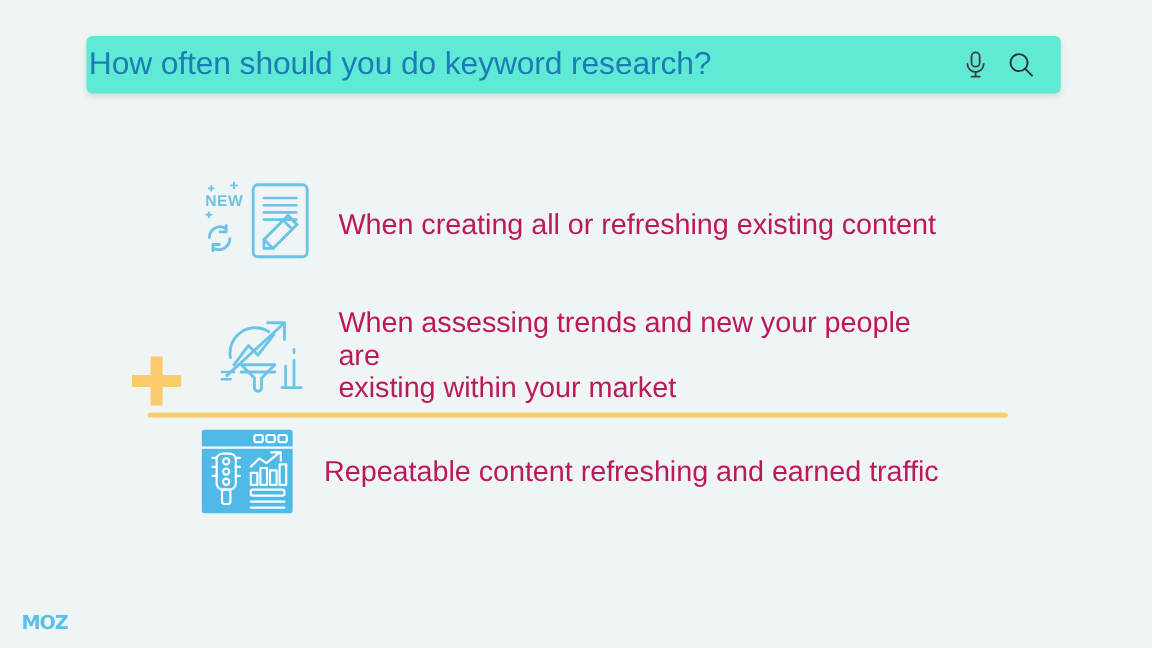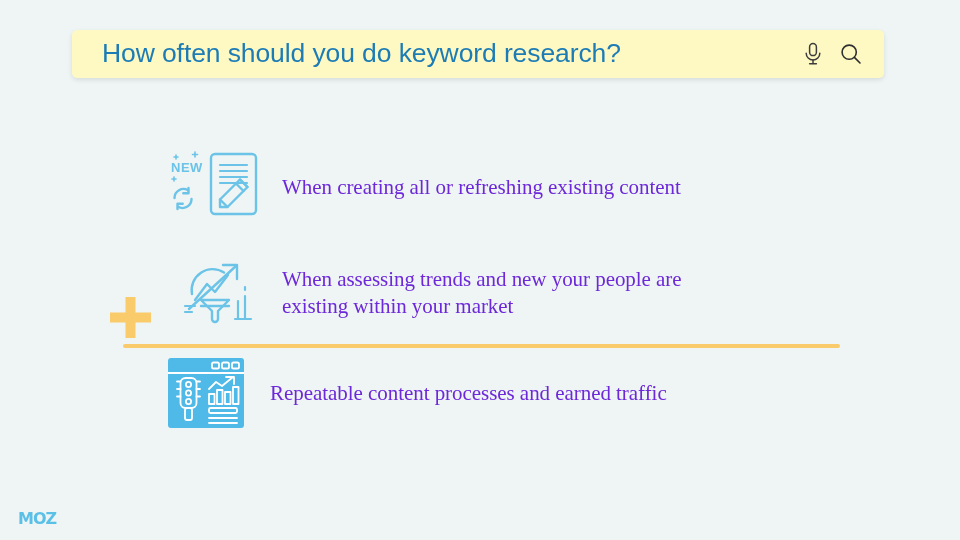--- a/index.html
+++ b/index.html
@@ -15,27 +15,27 @@
     position: relative;
   }
 
   
   #search-bar {
     position: absolute;
     left: 72px;
     top: 30px;
     width: 812px;
     height: 48px;
-    background: #fef9c3;
+    background: #5eead4;
     border-radius: 5px;
     box-shadow: 0 2px 5px rgba(0,0,0,0.10);
     display: flex;
     align-items: center;
     box-sizing: border-box;
-    padding: 0 18px 0 30px;
+    padding: 0 18px 0 2px;
   }
   #search-query {
     flex: 1 1 auto;
     color: #1d7cb5;
     font-size: 26.5px;
     font-weight: 400;
     letter-spacing: -0.1px;
     white-space: nowrap;
     line-height: 1;
     padding-bottom: 2px;
@@ -57,25 +57,24 @@
     display: flex;
     align-items: center;
   }
   .row-icon {
     flex: 0 0 auto;
     display: flex;
     align-items: center;
     justify-content: center;
   }
   .row-text {
-    color: #6d28d9;
-    font-size: 21px;
+    color: #be185d;
+    font-size: 24px;
     line-height: 27px;
     letter-spacing: -0.05px;
-    font-family: Liberation Serif, serif;
   }
 
   #row-1 { left: 168px; top: 150px; align-items: center; }
   #row-1 .row-icon { width: 94px; height: 74px; }
   #row-1 .row-text { margin-left: 20px; white-space: nowrap; }
 
   #row-2 { left: 183px; top: 256px; }
   #row-2 .row-icon { width: 74px; height: 74px; }
   #row-2 .row-text { margin-left: 25px; width: 500px; }
 
@@ -263,18 +262,18 @@
         <rect x="65" y="29" width="5.5" height="17"></rect>
       </g>
 
       <g fill="none" stroke="#ffffff" stroke-width="1.8" stroke-linecap="round" stroke-linejoin="round">
         <rect x="41" y="50" width="28" height="5" rx="1.5"></rect>
         <line x1="41" y1="60" x2="69" y2="60"></line>
         <line x1="41" y1="65" x2="69" y2="65"></line>
       </g>
     </svg>
   </div>
-  <div class="row-text">Repeatable content processes and earned traffic</div>
+  <div class="row-text">Repeatable content refreshing and earned traffic</div>
 </div>
 
 <div id="moz-logo">
   <span id="moz-wordmark">MOZ</span>
 </div>
 
 </body></html>

